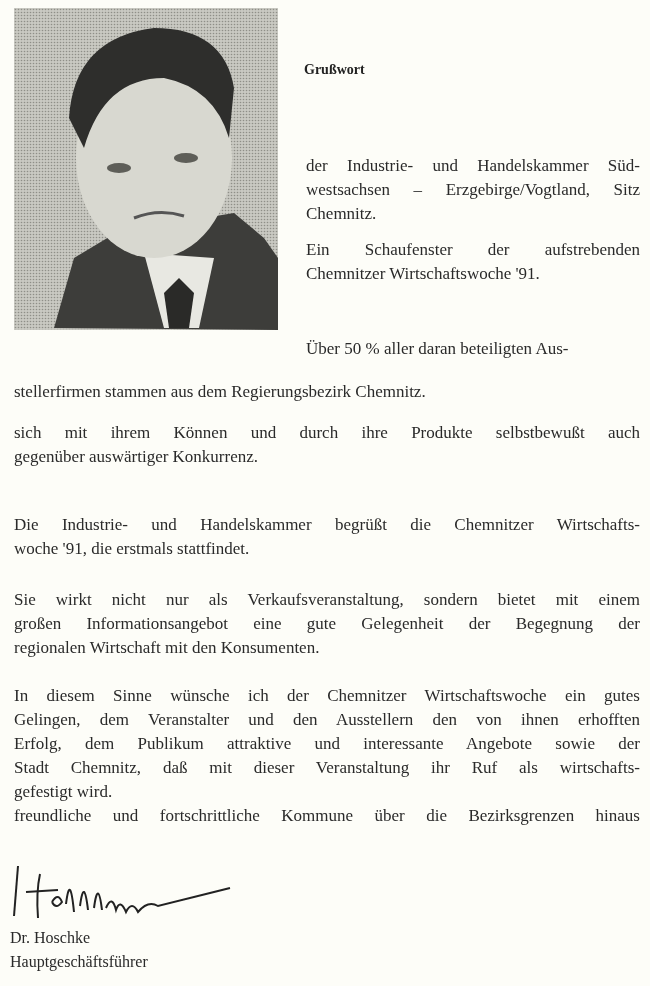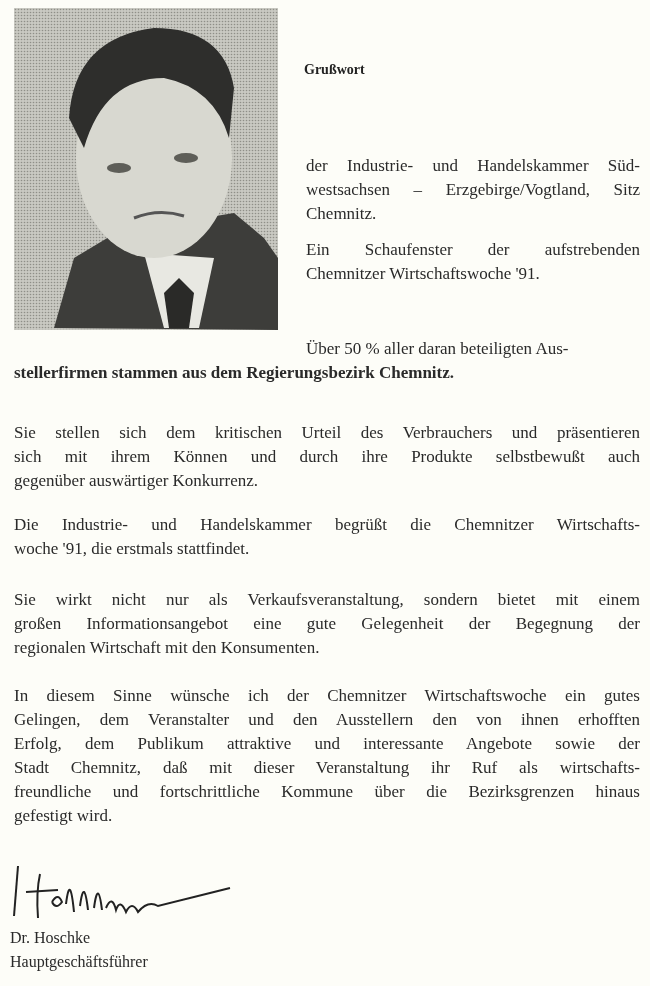--- a/index.html
+++ b/index.html
@@ -58,48 +58,47 @@
 </div>
 
 <div class="p right" style="top:234px;">
   <span class="line">Ein Schaufenster der aufstrebenden</span>
   <span class="line end">Chemnitzer Wirtschaftswoche '91.</span>
 </div>
 
 <div class="p right" style="top:333px;">
   <span class="line end">Über 50 % aller daran beteiligten Aus-</span>
 </div>
-<div class="p full" style="top:357px;font-weight:bold;">
+<div class="p full" style="top:376px;">
   <span class="line end">stellerfirmen stammen aus dem Regierungsbezirk Chemnitz.</span>
 </div>
 
 <div class="p full" style="top:417px;">
-  <span class="line">Sie stellen sich dem kritischen Urteil des Verbrauchers und präsentieren</span>
   <span class="line">sich mit ihrem Können und durch ihre Produkte selbstbewußt auch</span>
   <span class="line end">gegenüber auswärtiger Konkurrenz.</span>
 </div>
 
 <div class="p full" style="top:509px;">
   <span class="line">Die Industrie- und Handelskammer begrüßt die Chemnitzer Wirtschafts-</span>
   <span class="line end">woche '91, die erstmals stattfindet.</span>
 </div>
 
 <div class="p full" style="top:584px;">
   <span class="line">Sie wirkt nicht nur als Verkaufsveranstaltung, sondern bietet mit einem</span>
   <span class="line">großen Informationsangebot eine gute Gelegenheit der Begegnung der</span>
   <span class="line end">regionalen Wirtschaft mit den Konsumenten.</span>
 </div>
 
 <div class="p full" style="top:680px;">
   <span class="line">In diesem Sinne wünsche ich der Chemnitzer Wirtschaftswoche ein gutes</span>
   <span class="line">Gelingen, dem Veranstalter und den Ausstellern den von ihnen erhofften</span>
   <span class="line">Erfolg, dem Publikum attraktive und interessante Angebote sowie der</span>
   <span class="line">Stadt Chemnitz, daß mit dieser Veranstaltung ihr Ruf als wirtschafts-</span>
+  <span class="line end">gefestigt wird.</span>
   <span class="line">freundliche und fortschrittliche Kommune über die Bezirksgrenzen hinaus</span>
-  <span class="line end">gefestigt wird.</span>
 </div>
 
 <div class="sig">
   <svg viewBox="0 0 230 60" width="230" height="60">
     <path d="M8,4 L4,54" stroke="#222" stroke-width="2" fill="none"></path>
     <path d="M30,12 Q26,30 28,56" stroke="#222" stroke-width="2" fill="none"></path>
     <path d="M16,30 L48,28" stroke="#222" stroke-width="2" fill="none"></path>
     <path d="M42,40 q6,-10 10,0 q-6,8 -10,0 M56,42 Q60,10 64,50 M70,44 Q74,14 78,48 M84,46 Q88,16 92,48 M96,46 q6,-14 10,2 q4,-12 10,2 q6,-12 12,0 q10,-12 20,-6 L220,26" stroke="#222" stroke-width="2" fill="none"></path>
   </svg>
 </div>

